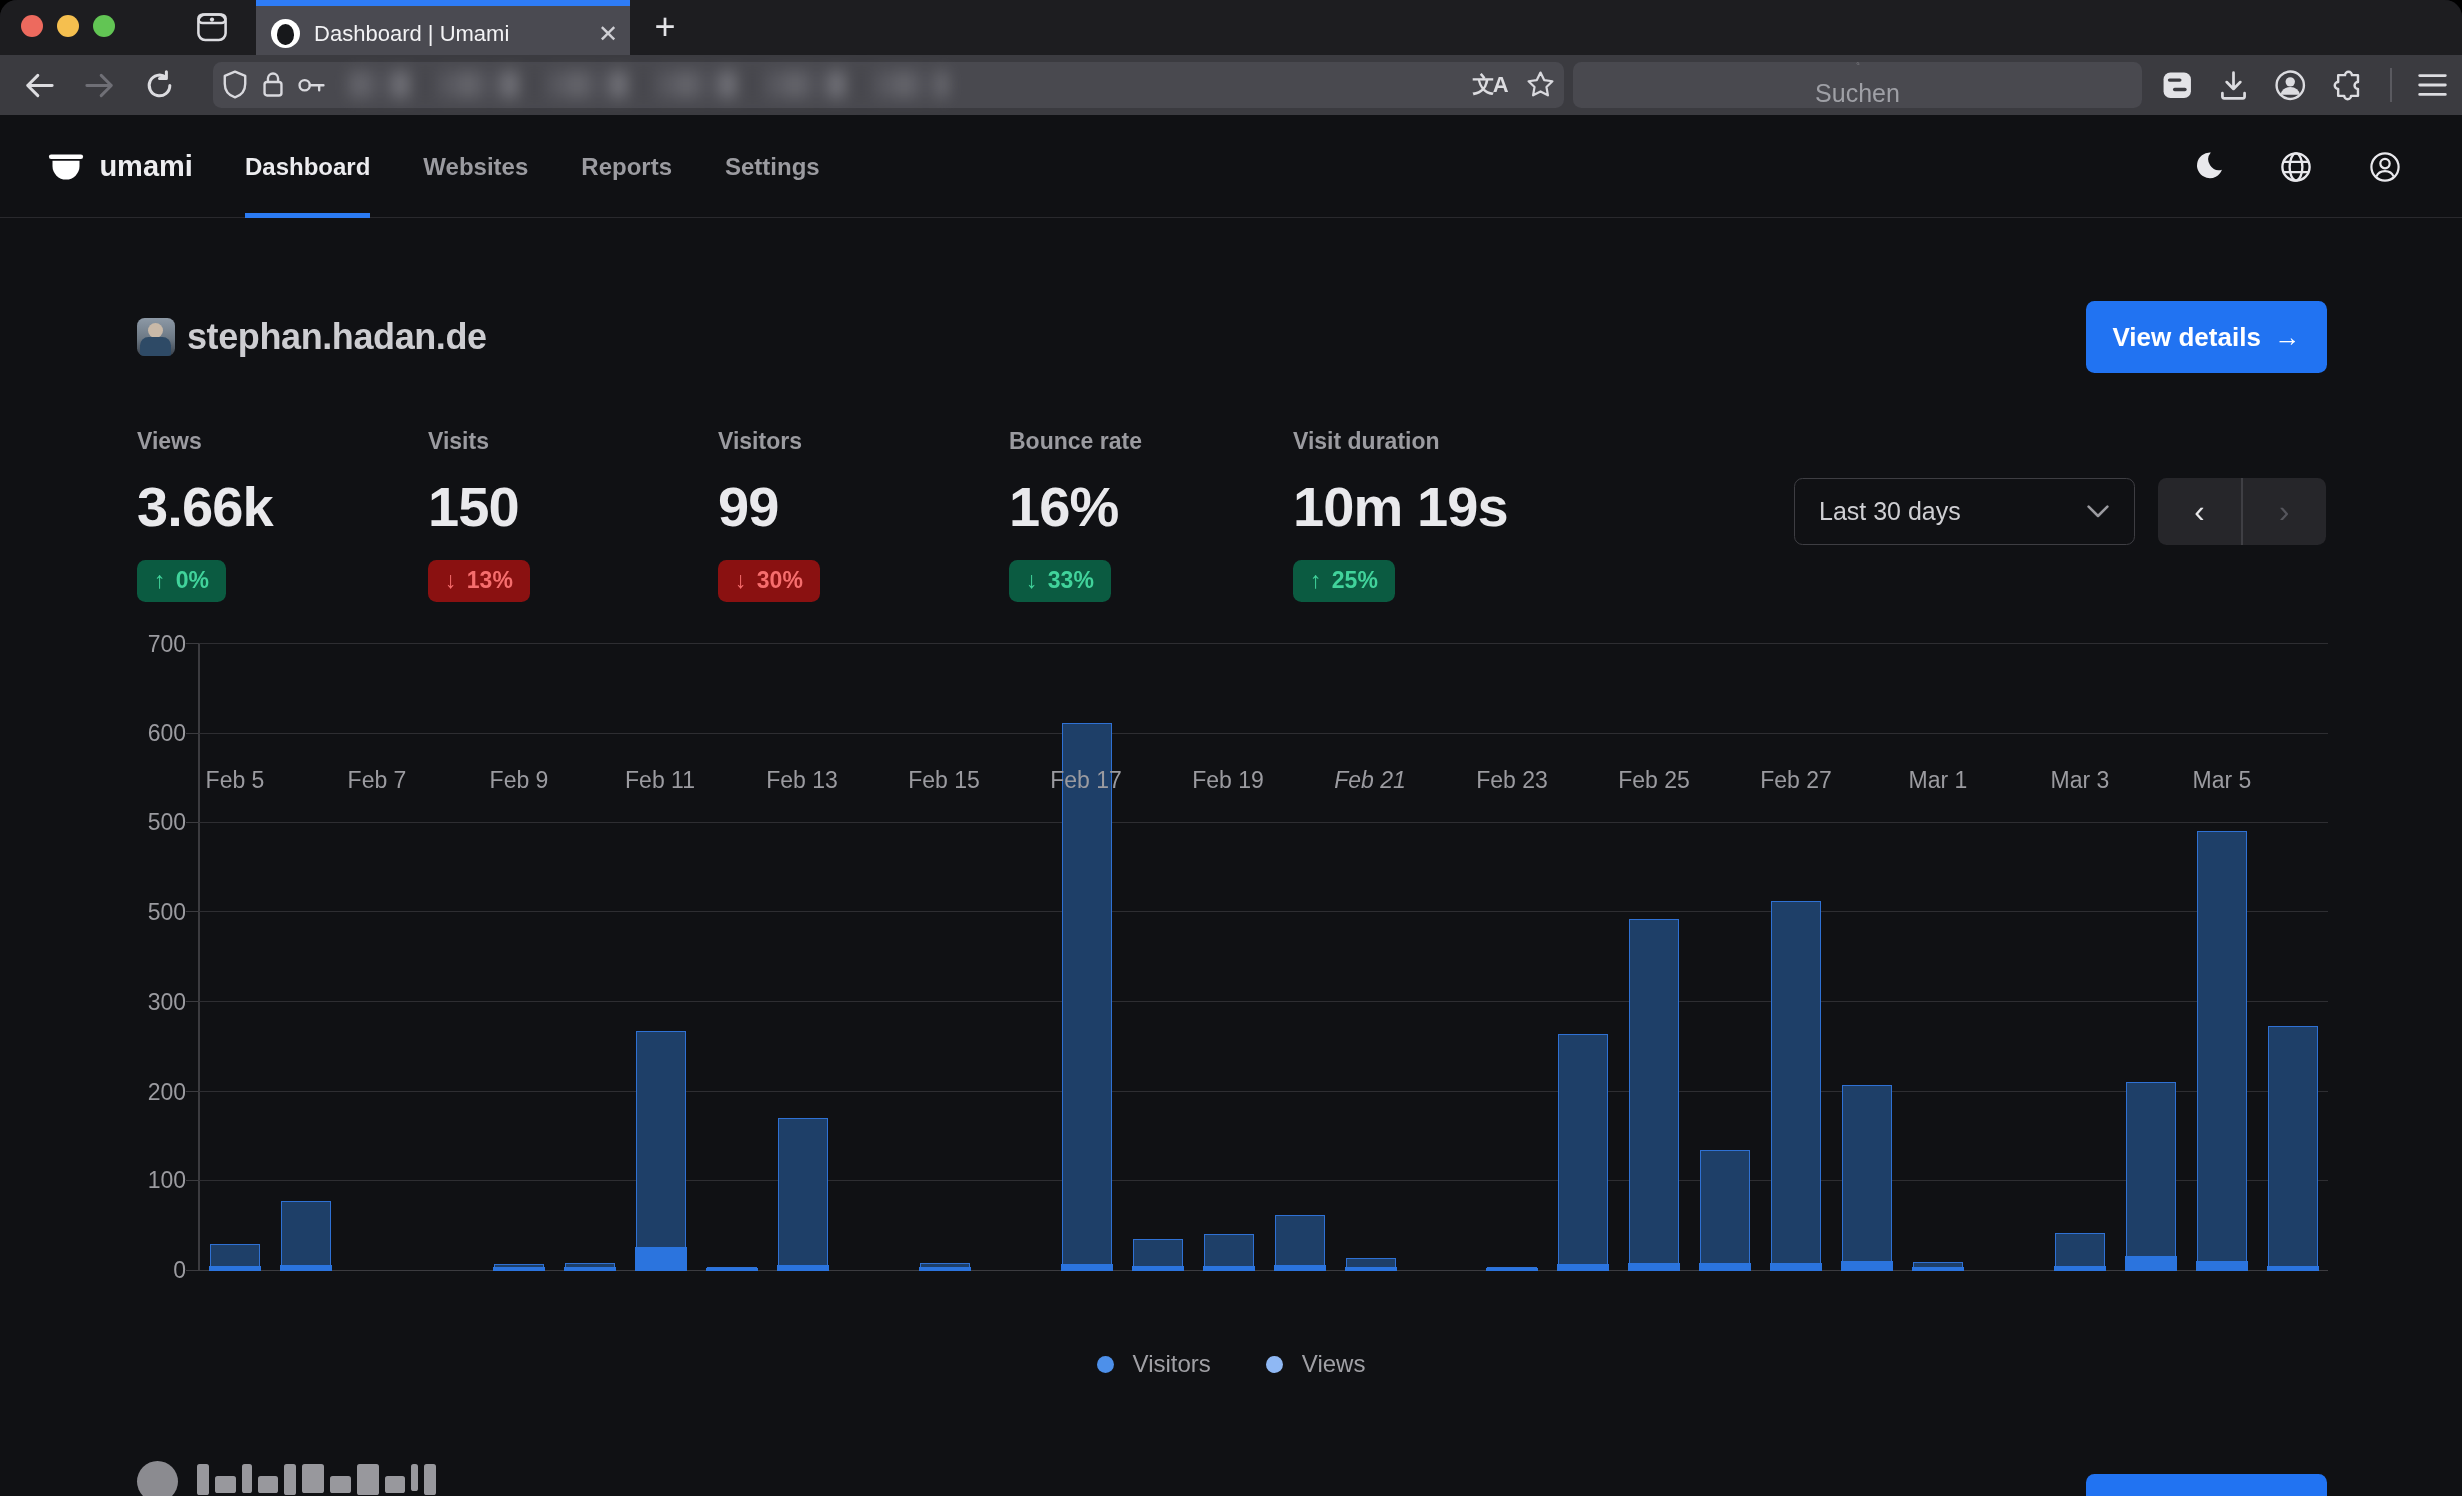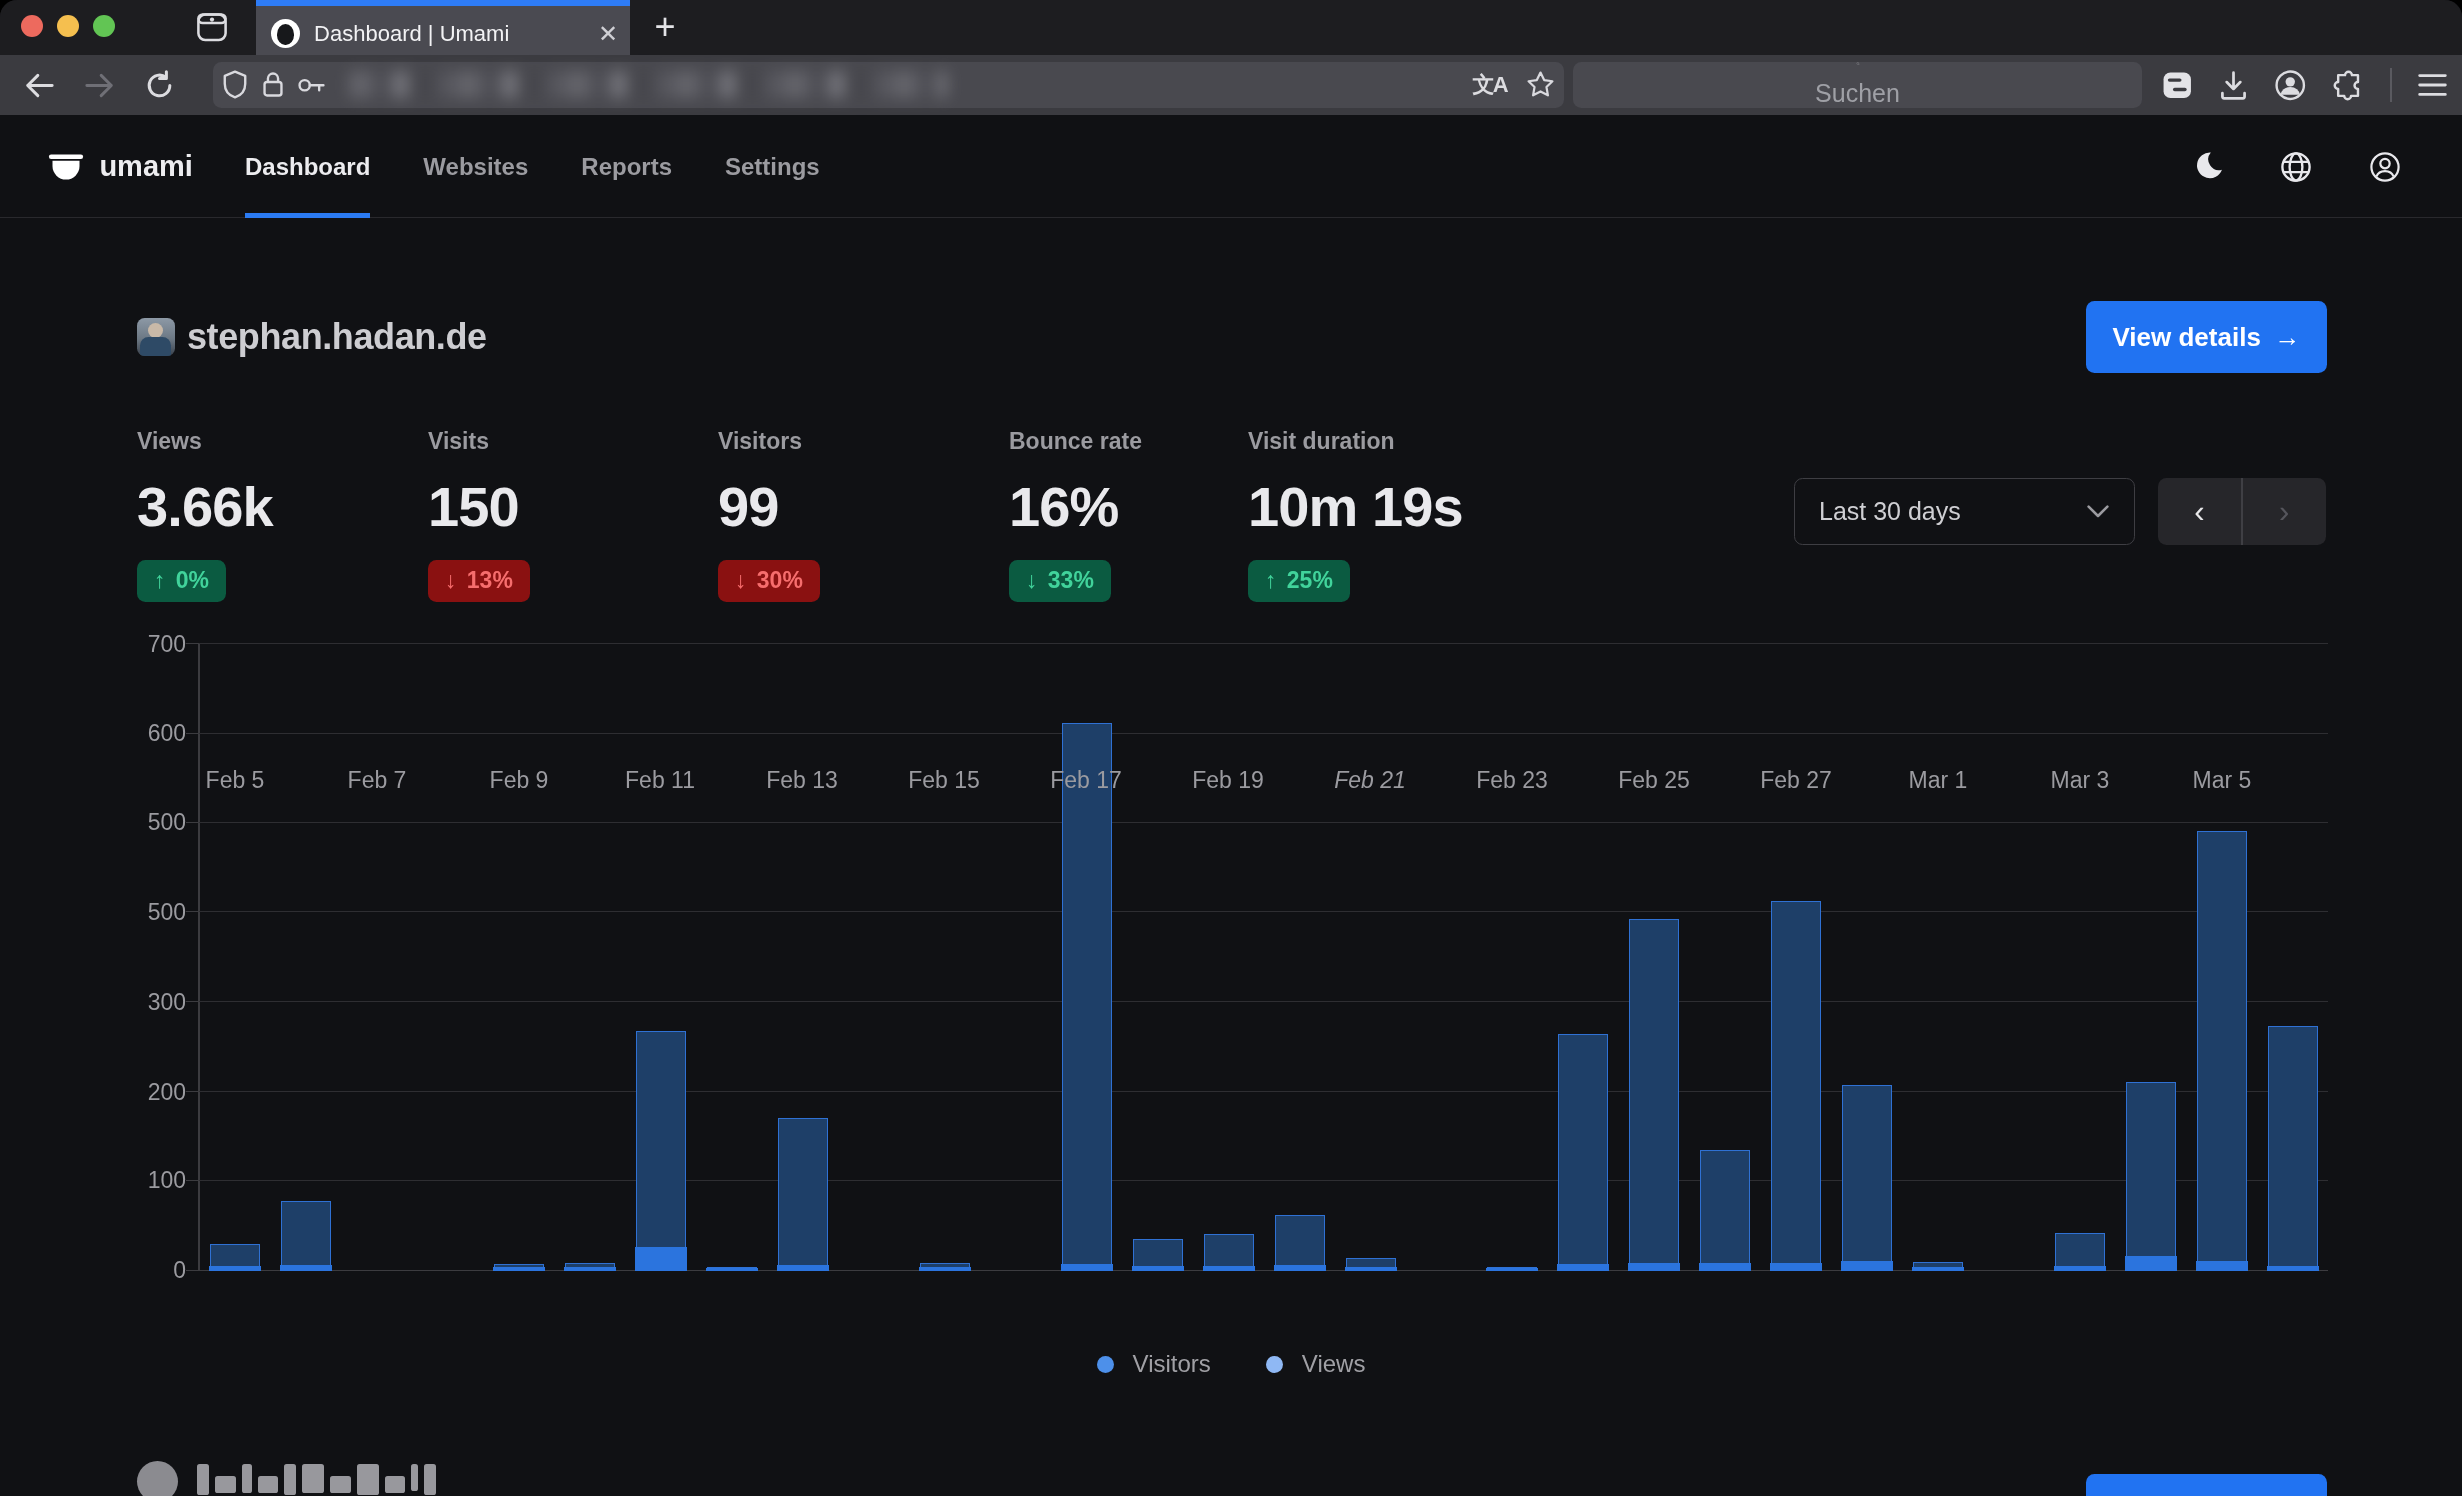--- a/index.html
+++ b/index.html
@@ -258,21 +258,21 @@
           </div>
       </div>
       <div class="metric" style="left:872px">
         <div class="metric-label">Bounce rate</div>
         <div class="metric-value">16%</div>
         <div class="badge positive">
             <span>↓</span>
             <span>33%</span>
           </div>
       </div>
-      <div class="metric" style="left:1111px">
+      <div class="metric" style="left:1156px">
         <div class="metric-label">Visit duration</div>
         <div class="metric-value">10m 19s</div>
         <div class="badge positive">
             <span>↑</span>
             <span>25%</span>
           </div>
       </div>
     </div>
 
     <div class="range-select">

